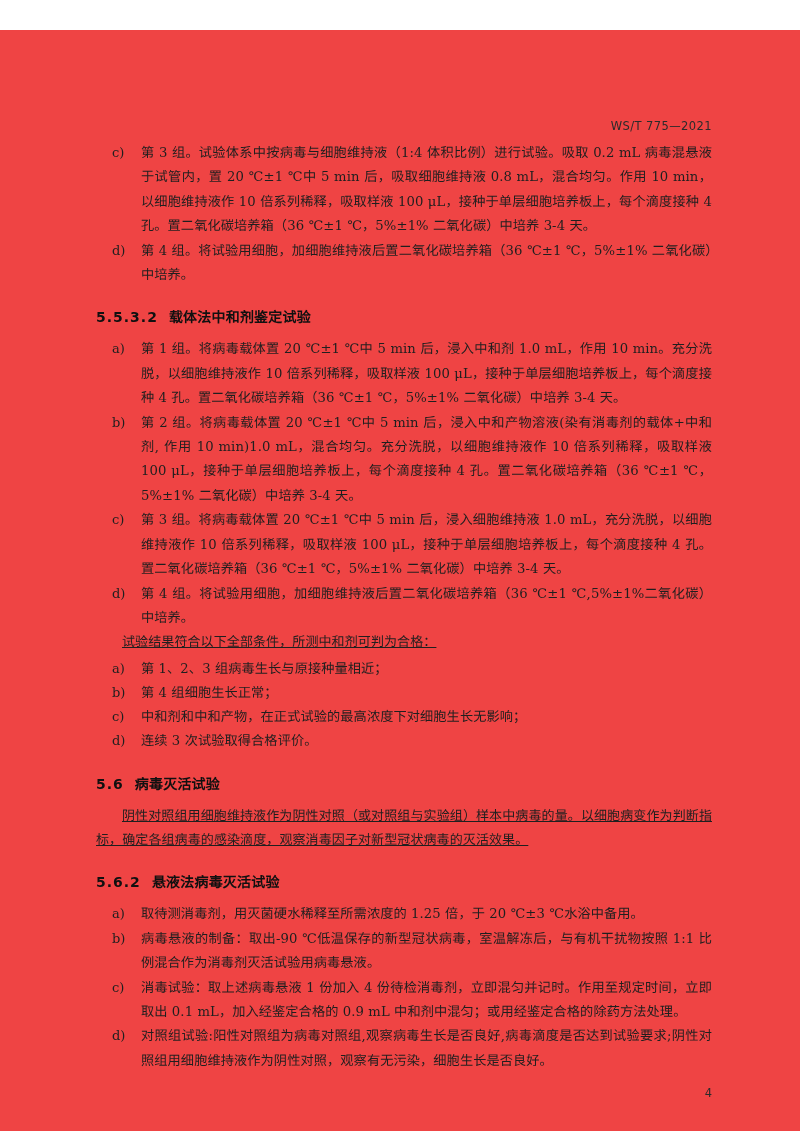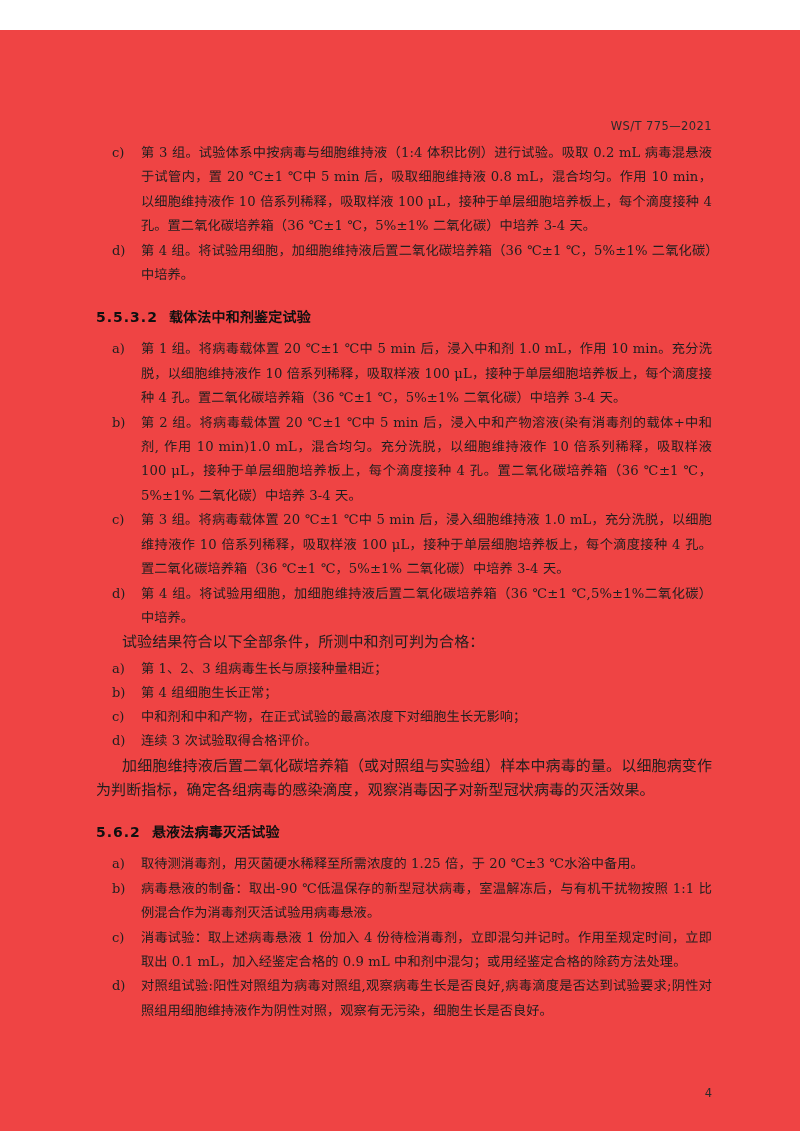--- a/index.html
+++ b/index.html
@@ -57,27 +57,28 @@
   }
   .h-sec .num {
     letter-spacing: 1px;
     margin-right: 11px;
     font-weight: bold;
   }
   .h-sec.top-tight { margin-top: 16px; }
 
   
   .para {
-    font-size: 15px;
+    font-size: 13px;
     line-height: 24.4px;
     text-align: justify;
     text-justify: inter-ideograph;
     margin: 0 0 2px 0;
     text-indent: 26px;
     letter-spacing: 0.1px;
+    text-decoration: underline;
   }
 
   
   .list {
     margin: 0;
     padding: 0;
     list-style: none;
   }
   .list > li {
     position: relative;
@@ -172,23 +173,26 @@
       <li>
         <span class="marker">c)</span>
         <span class="txt">中和剂和中和产物，在正式试验的最高浓度下对细胞生长无影响；</span>
       </li>
       <li>
         <span class="marker">d)</span>
         <span class="txt">连续 3 次试验取得合格评价。</span>
       </li>
     </ul>
 
-
-
-    <p class="para">加细胞维持液后置二氧化碳培养箱（或对照组与实验组）样本中病毒的量。以细胞病变作为判断指标，确定各组病毒的感染滴度，观察消毒因子对新型冠状病毒的灭活效果。</p>
+    <div class="h-sec">
+      <span class="num">5.6</span><span>病毒灭活试验</span>
+    </div>
+
+
+    <p class="para">阴性对照组用细胞维持液作为阴性对照（或对照组与实验组）样本中病毒的量。以细胞病变作为判断指标，确定各组病毒的感染滴度，观察消毒因子对新型冠状病毒的灭活效果。</p>
 
     <div class="h-sec">
       <span class="num">5.6.2</span><span>悬液法病毒灭活试验</span>
     </div>
 
 
     <ul class="list">
       <li>
         <span class="marker">a)</span>
         <span class="txt">取待测消毒剂，用灭菌硬水稀释至所需浓度的 1.25 倍，于 20 ℃±3 ℃水浴中备用。</span>

